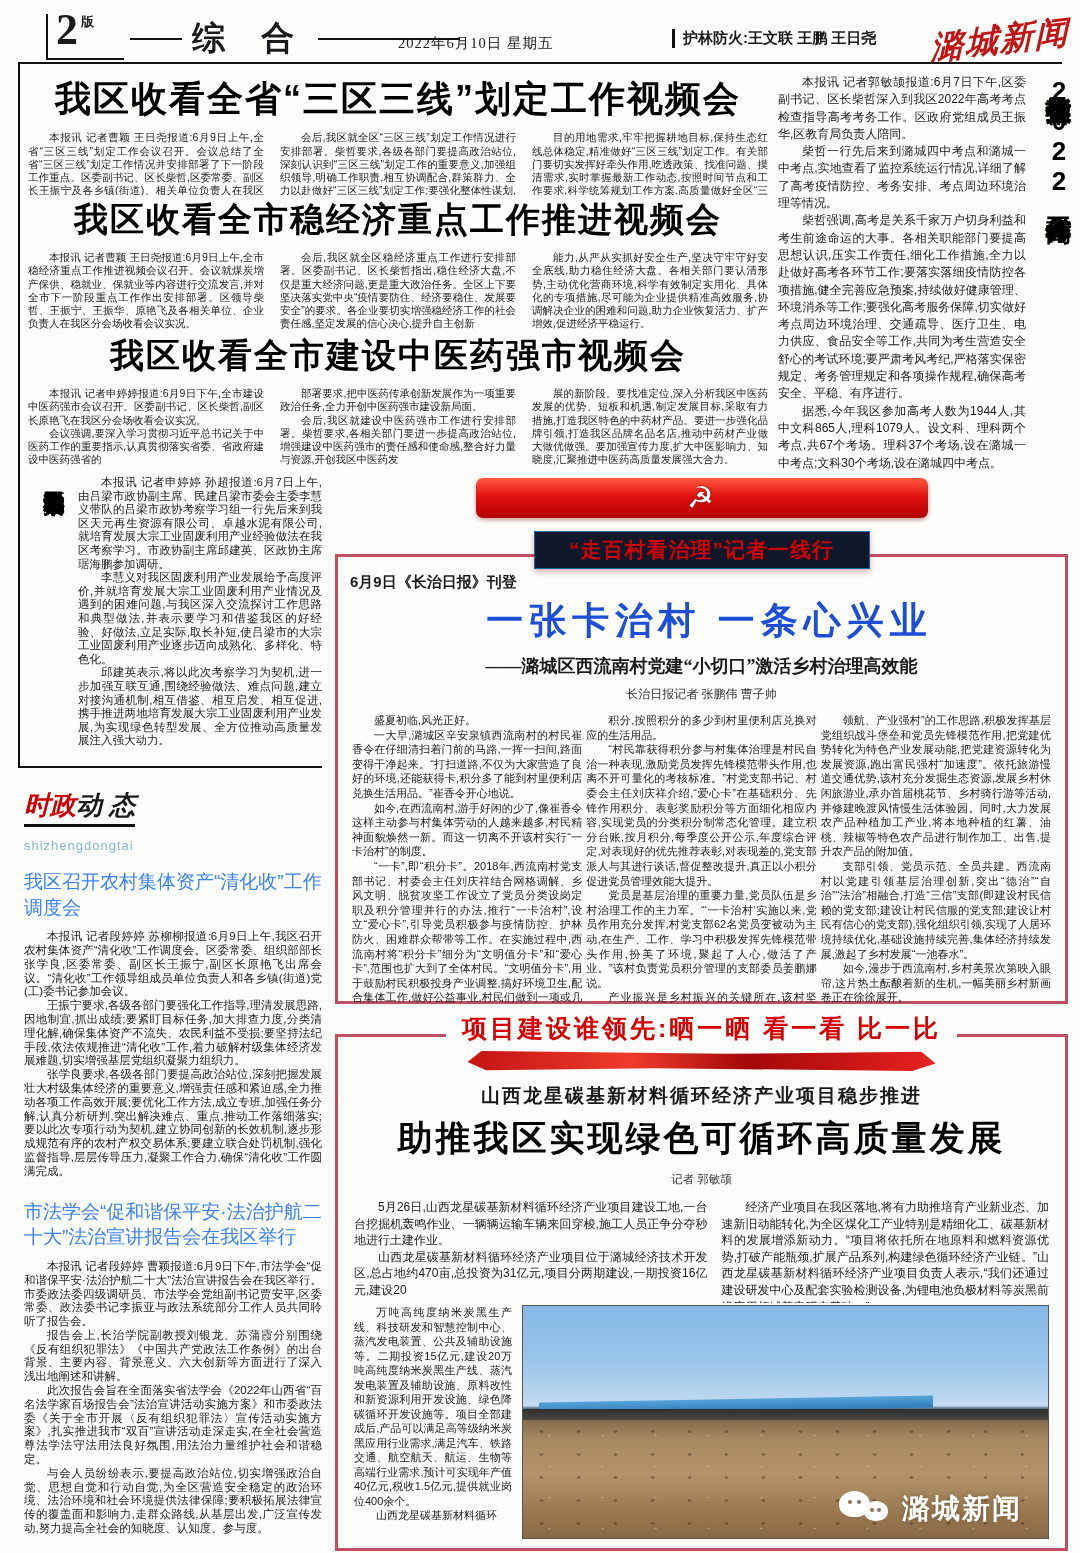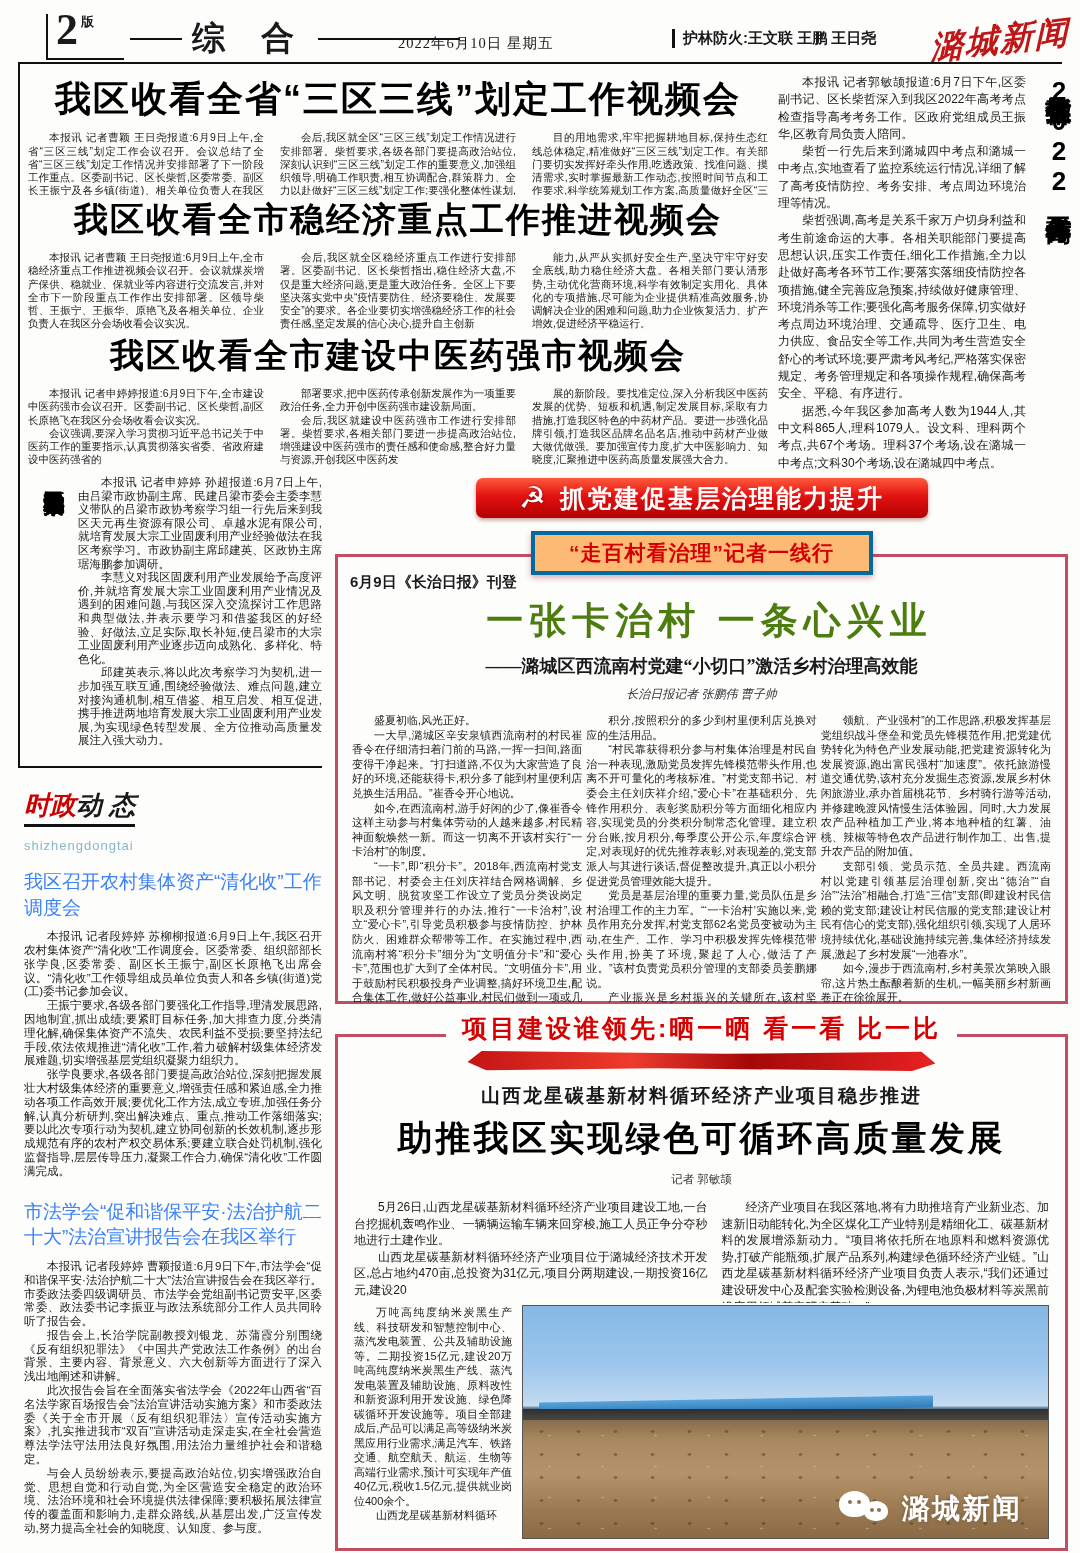--- a/index.html
+++ b/index.html
@@ -31,28 +31,28 @@
   .vhead{writing-mode:vertical-rl;text-orientation:upright;font-weight:900;color:#000;line-height:1.05;}
 
   
   .ll-body{font-size:11.5px;line-height:13.6px;overflow:hidden;}
 
   
   .pbanner{margin:0 auto;width:452px;height:40px;border-radius:7px;display:flex;align-items:center;justify-content:center;gap:12px;
            background:linear-gradient(180deg,#ff5a3c 0%,#e31212 45%,#b30000 100%);
            color:#fff;font-size:25px;font-weight:900;letter-spacing:2px;box-shadow:0 2px 4px rgba(120,0,0,.4);}
   .emblem{font-size:30px;line-height:1;color:#fff;text-shadow:0 0 3px #7a0000;}
-  .psub{margin:13px auto 0;width:334px;height:36px;background:#fdba74;border:4px solid #0369a1;
+  .psub{margin:13px auto 0;width:334px;height:36px;background:#0f172a;border:1px solid #0369a1;
         box-shadow:0 3px 6px rgba(140,30,40,.35);display:flex;align-items:center;justify-content:center;
         color:#d40000;font-size:21px;font-weight:900;letter-spacing:1px;position:relative;z-index:2;}
   .pbox{position:absolute;left:2px;right:2px;top:76px;bottom:2px;border:3px solid #c14f62;}
   .pkicker{margin:16px 0 0 12px;font-weight:bold;font-size:15px;}
-  .phead{margin:4px 0 0;text-align:center;font-size:37px;font-weight:900;letter-spacing:6px;color:#4d7c0f;padding-left:16px;}
+  .phead{margin:4px 0 0;text-align:center;font-size:37px;font-weight:900;letter-spacing:6px;color:#1d4ed8;padding-left:16px;}
   .psubtitle{margin:8px 0 0;text-align:center;font-weight:bold;font-size:18px;}
-  .pbyline{margin:8px 0 0;text-align:center;font-size:12px;color:#333;font-style:italic;}
+  .pbyline{margin:8px 0 0;text-align:center;font-size:12px;color:#333;}
   .pcols{display:flex;gap:4px;margin:10px 14px 0;height:292px;overflow:hidden;}
   .pcols > div{flex:1;font-size:11px;line-height:14.6px;overflow:hidden;}
 
   
   .pol-title{width:fit-content;border-bottom:3px solid #111;padding-bottom:1px;font-size:26px;font-weight:900;font-style:italic;}
   .pol-red{color:#cc0000;}
   .pol-pinyin{font-size:13px;color:#85b7cd;letter-spacing:1px;margin:11px 0 16px;}
   .pol-h{font-size:19px;font-weight:400;line-height:1.35;margin:14px 0 10px;color:#3b82f6;}
   .pol-body{font-size:11.5px;line-height:13.8px;}
 
@@ -197,21 +197,20 @@
         <p class="para">本报讯 记者段婷婷 曹颖报道:6月9日下午,市法学会“促和谐保平安·法治护航二十大”法治宣讲报告会在我区举行。市委政法委四级调研员、市法学会党组副书记贾安平,区委常委、政法委书记李振亚与政法系统部分工作人员共同聆听了报告会。</p>
         <p class="para">报告会上,长治学院副教授刘银龙、苏蒲霞分别围绕《反有组织犯罪法》《中国共产党政法工作条例》的出台背景、主要内容、背景意义、六大创新等方面进行了深入浅出地阐述和讲解。</p>
         <p class="para">此次报告会旨在全面落实省法学会《2022年山西省“百名法学家百场报告会”法治宣讲活动实施方案》和市委政法委《关于全市开展〈反有组织犯罪法〉宣传活动实施方案》,扎实推进我市“双百”宣讲活动走深走实,在全社会营造尊法学法守法用法良好氛围,用法治力量维护社会和谐稳定。</p>
         <p class="para">与会人员纷纷表示,要提高政治站位,切实增强政治自觉、思想自觉和行动自觉,为全区营造安全稳定的政治环境、法治环境和社会环境提供法律保障;要积极拓展法律宣传的覆盖面和影响力,走群众路线,从基层出发,广泛宣传发动,努力提高全社会的知晓度、认知度、参与度。</p>
       </div>
   </section>
 
   <section class="abs" style="left:333px;top:478px;width:737px;height:528px;">
     <div class="pbanner">
       <span class="emblem">☭</span>
-      <span>抓党建促基层治理能力提升</span>
     </div>
     <div class="psub">“走百村看治理”记者一线行</div>
     <div class="pbox">
       <div class="pkicker">6月9日《长治日报》刊登</div>
       <h1 class="phead">一张卡治村  一条心兴业</h1>
       <div class="psubtitle serif">——潞城区西流南村党建“小切口”激活乡村治理高效能</div>
       <div class="pbyline">长治日报记者 张鹏伟 曹子帅</div>
       <div class="pcols">
         <div>
             <p class="para">盛夏初临,风光正好。</p>

